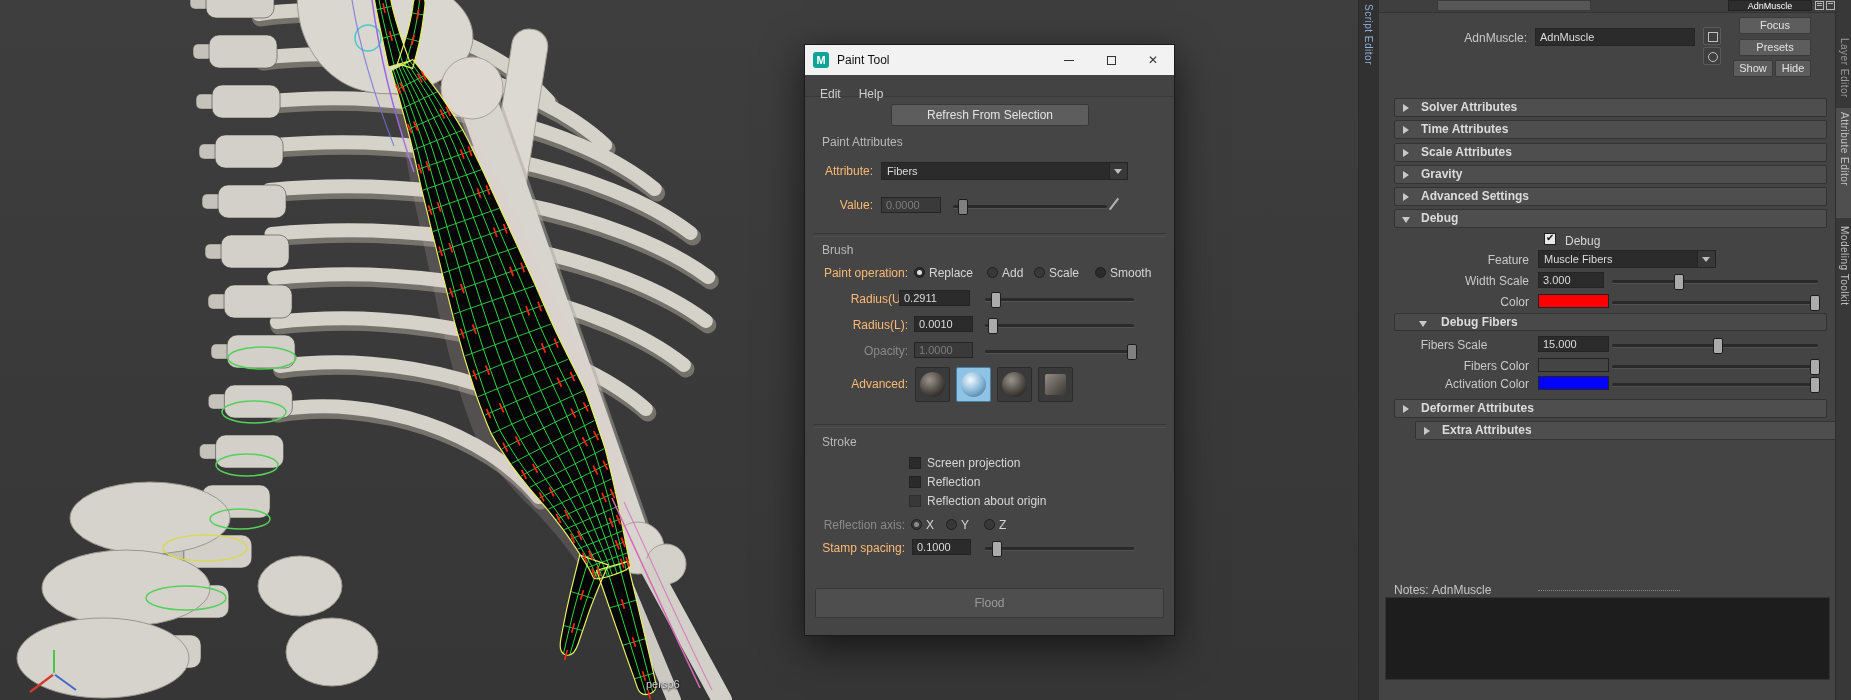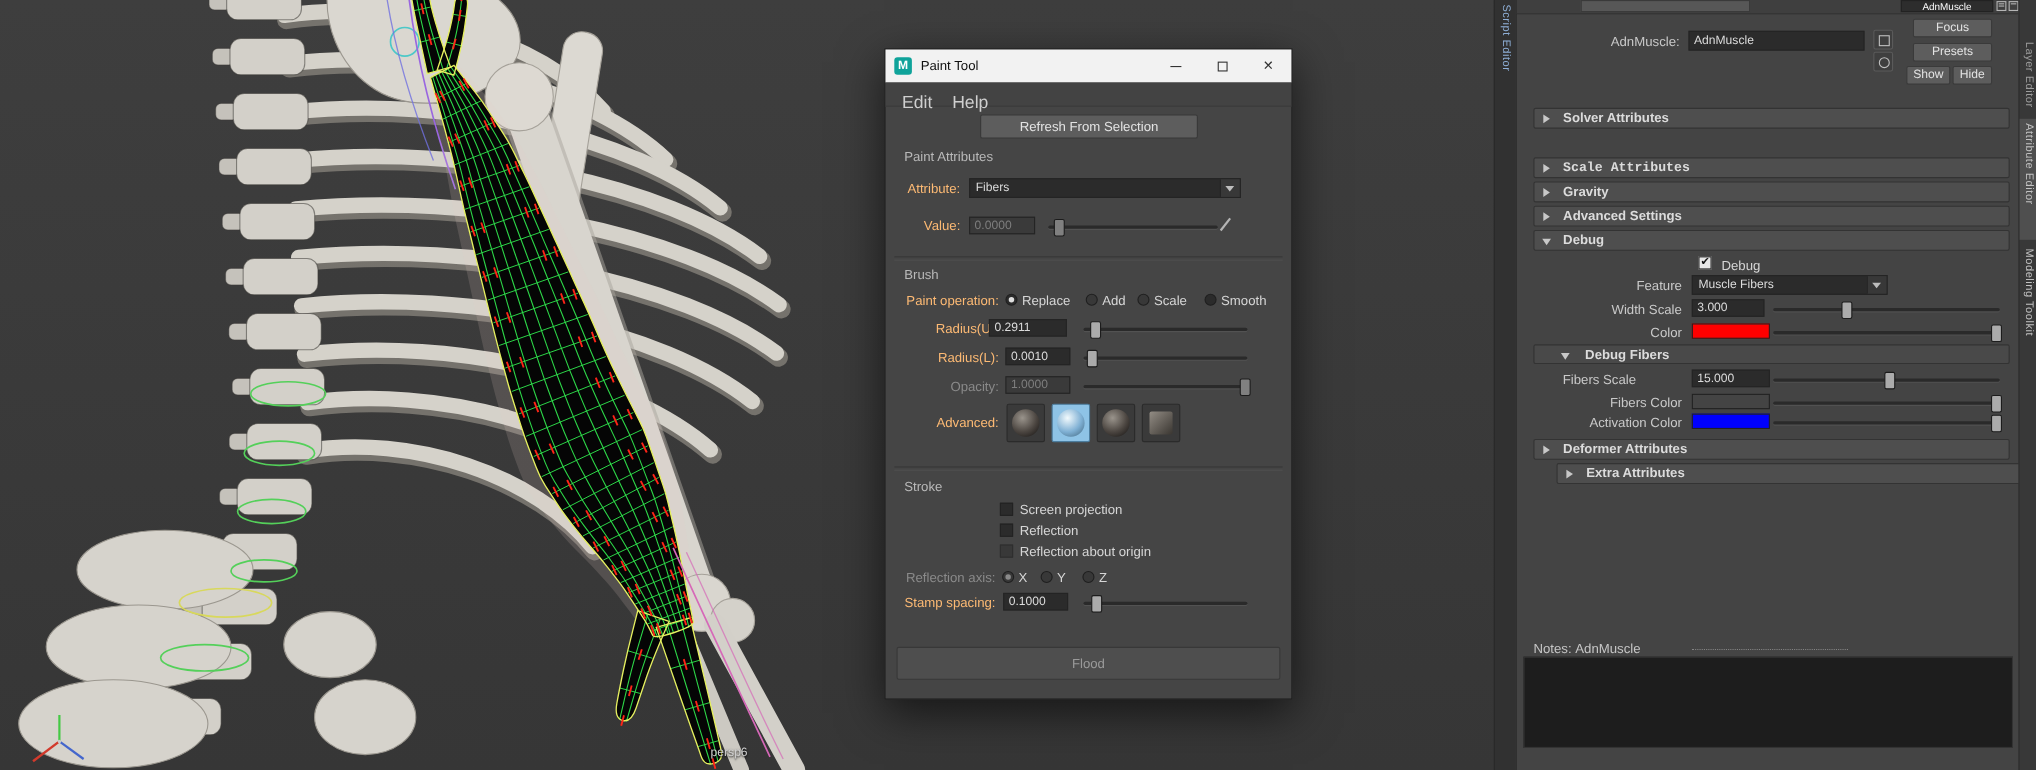--- a/index.html
+++ b/index.html
@@ -62,21 +62,21 @@
   #pt{position:absolute;left:804px;top:44px;width:371px;height:592px;background:#454545;border:1px solid #1a1a1a;
       box-shadow:0 12px 38px rgba(0,0,0,.6);box-sizing:border-box;z-index:5;}
   .titlebar{position:absolute;left:0;top:0;right:0;height:30px;background:#f2f2f2;display:flex;align-items:center;}
   .maya-ico{width:16px;height:16px;margin-left:8px;background:#0fa39a;border-radius:3px;color:#fff;font-size:11px;font-weight:bold;text-align:center;line-height:16px;}
   .pt-title{margin-left:8px;font-size:12px;color:#111;}
   .tb-btns{margin-left:auto;display:flex;height:100%;}
   .tb-btn{width:42px;height:100%;display:flex;align-items:center;justify-content:center;color:#333;font-size:12px;cursor:default;}
   .ic-min{width:10px;height:1px;background:#333;}
   .ic-max{width:9px;height:9px;border:1px solid #333;box-sizing:border-box;}
   .menubar{position:absolute;left:0;top:30px;right:0;height:21px;background:#434343;border-bottom:1px solid #3a3a3a;display:flex;align-items:center;padding-left:6px;}
-  .menu-item{font-size:16px;color:#cfcfcf;padding:0 9px;cursor:default;margin-top:16px;}
+  .menu-item{font-size:12px;color:#cfcfcf;padding:0 9px;cursor:default;margin-top:16px;}
   .pt-label{position:absolute;text-align:right;font-size:12px;color:#fdba74;white-space:nowrap;}
   .pt-label.dim,.dimtxt{color:#8a8a8a;}
   .sec-label{position:absolute;left:17px;font-size:12px;color:#b9b9b9;}
   .sep{position:absolute;left:8px;right:8px;height:2px;border-top:1px solid #373737;border-bottom:1px solid #4f4f4f;}
   .pt-btn{position:absolute;background:#5d5d5d;border:1px solid #383838;border-radius:2px;color:#e3e3e3;font-size:12px;text-align:center;box-sizing:border-box;cursor:default;}
   .radio{position:absolute;width:11px;height:11px;border-radius:50%;background:#2b2b2b;border:1px solid #1f1f1f;box-sizing:border-box;}
   .radio.sel::after{content:'';position:absolute;left:2px;top:2px;width:5px;height:5px;border-radius:50%;background:#dedede;}
   .radio.dis{background:#383838;}
   .radio.dis.sel::after{background:#8a8a8a;}
   .rlabel{position:absolute;font-size:12px;color:#d6d6d6;}
@@ -348,21 +348,22 @@
     <div class="mini-icon" style="left:324px;top:47px;">
         <i style="border-radius:50%;"></i>
       </div>
 
     <div class="ae-btn" style="left:360px;top:17px;width:72px;">Focus</div>
     <div class="ae-btn" style="left:360px;top:39px;width:72px;">Presets</div>
     <div class="ae-btn" style="left:354px;top:60px;width:40px;">Show</div>
     <div class="ae-btn" style="left:396px;top:60px;width:36px;">Hide</div>
 
     <div class="ae-hdr" style="top:98px;"><span class="arr-r"></span><span>Solver Attributes</span></div>
-    <div class="ae-hdr" style="top:143px;font-family:Liberation Mono, monospace;"><span class="arr-r"></span><span>Scale Attributes</span></div>
+    <div class="ae-hdr" style="top:120px;"><span class="arr-r"></span><span>Time Attributes</span></div>
+    <div class="ae-hdr" style="top:143px;"><span class="arr-r"></span><span>Scale Attributes</span></div>
     <div class="ae-hdr" style="top:165px;"><span class="arr-r"></span><span>Gravity</span></div>
     <div class="ae-hdr" style="top:187px;"><span class="arr-r"></span><span>Advanced Settings</span></div>
     <div class="ae-hdr" style="top:209px;"><span class="arr-d"></span><span>Debug</span></div>
 
     <div class="chk on" style="left:165px;top:233px;"></div>
     <div style="position:absolute;left:186px;top:234px;font-size:12px;color:#d6d6d6;">Debug</div>
 
     <div class="ae-label" style="top:253px;">Feature</div>
     <div class="drop" style="left:159px;top:250px;width:178px;height:18px;">
       <span>Muscle Fibers</span>

